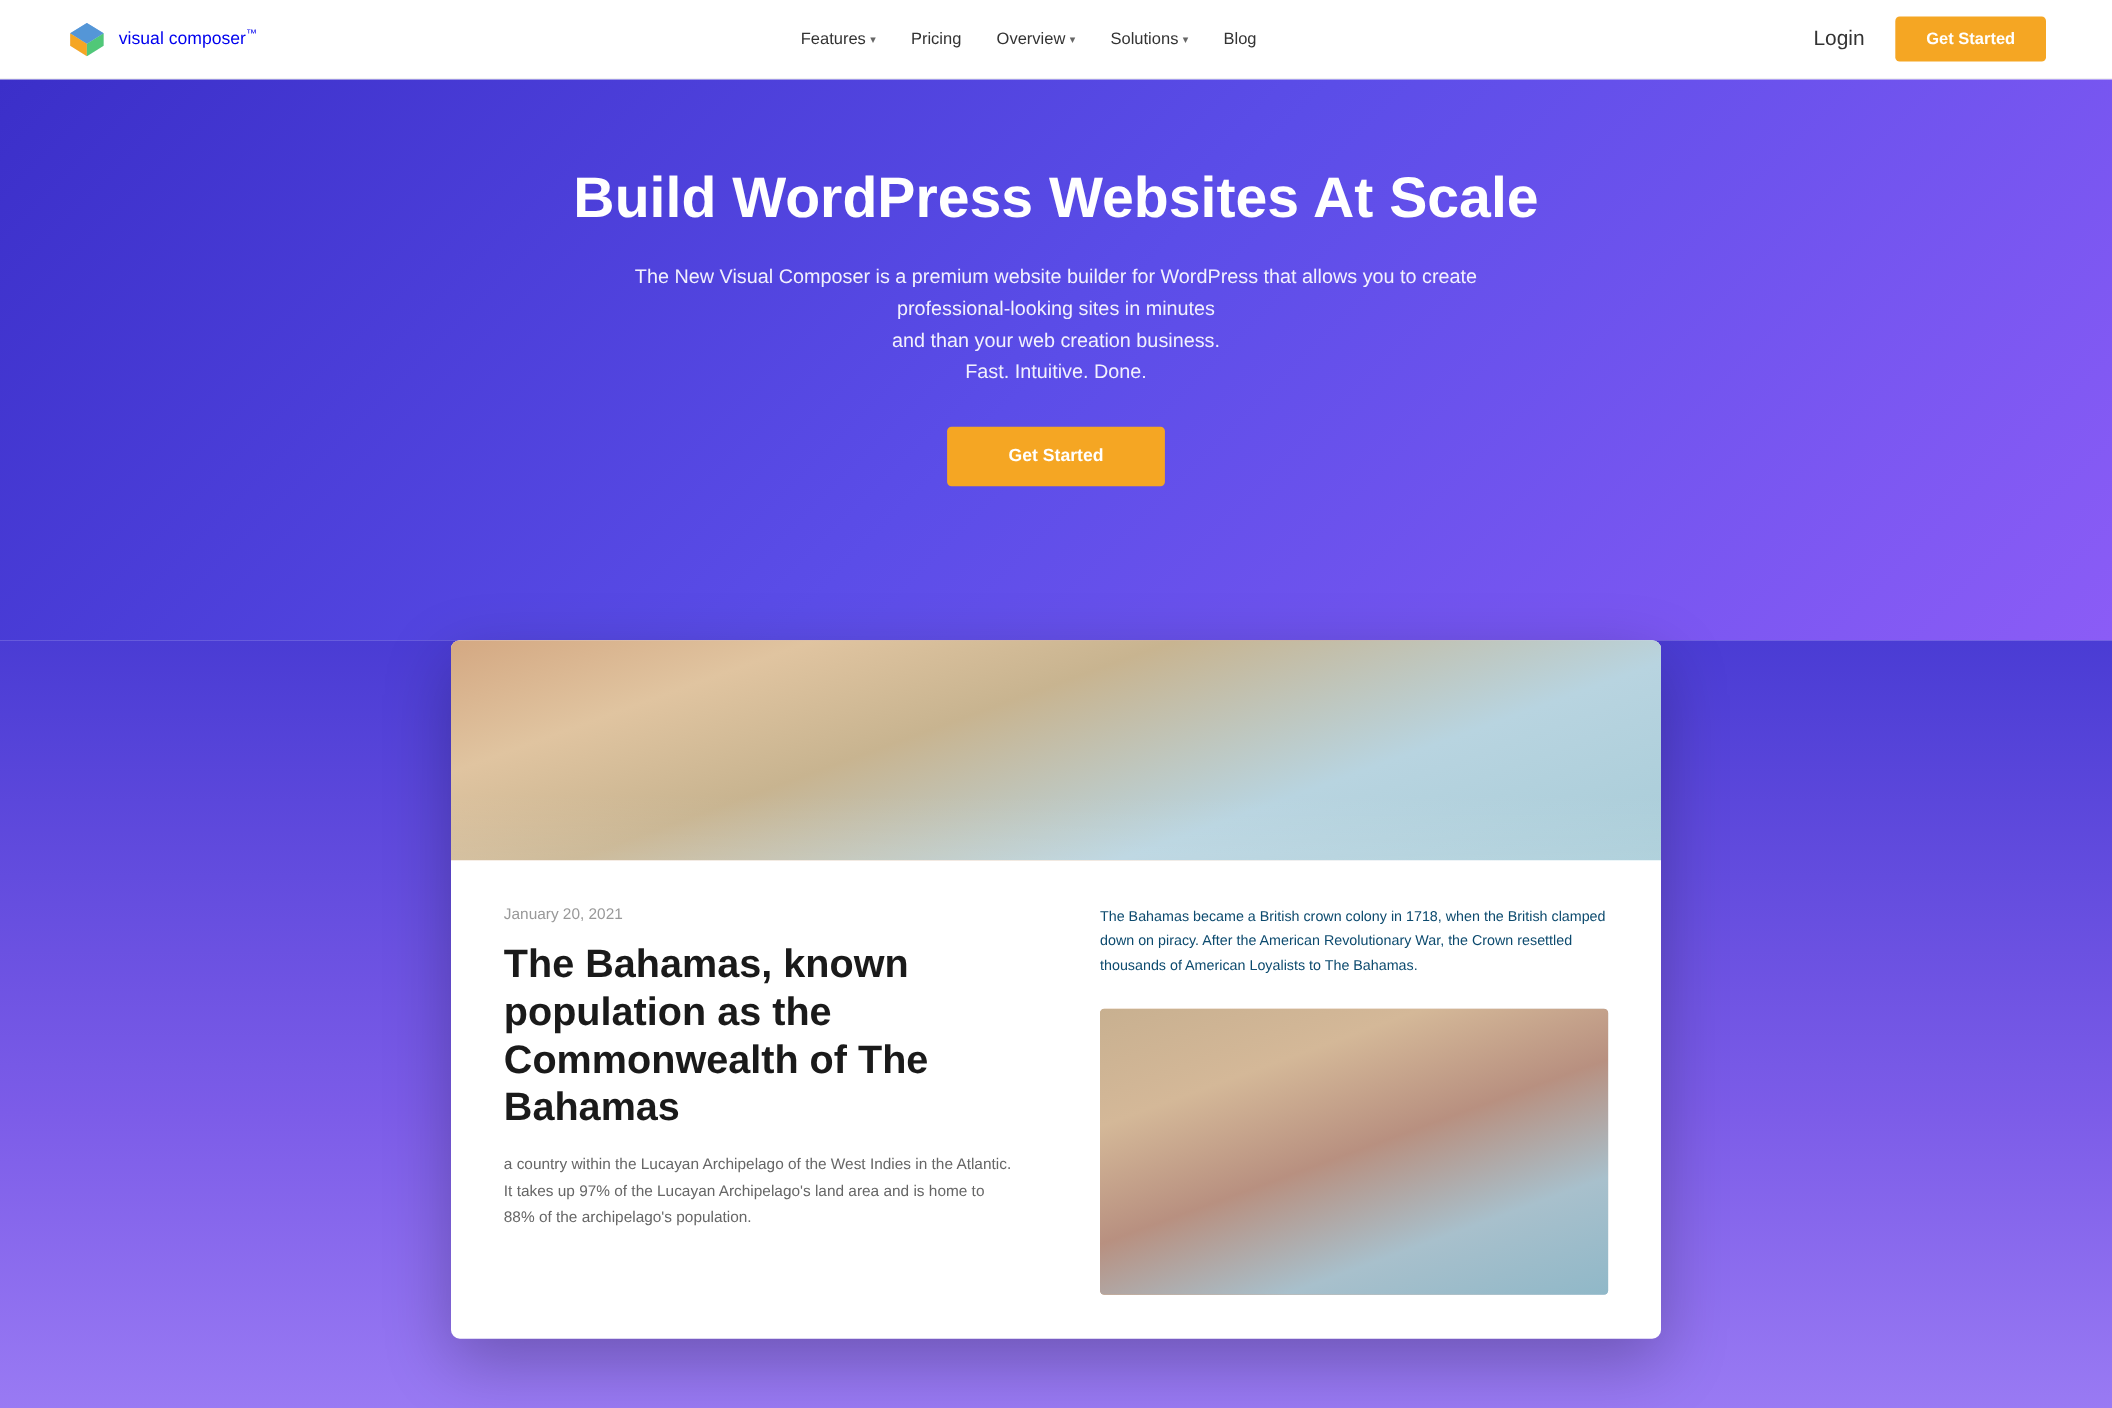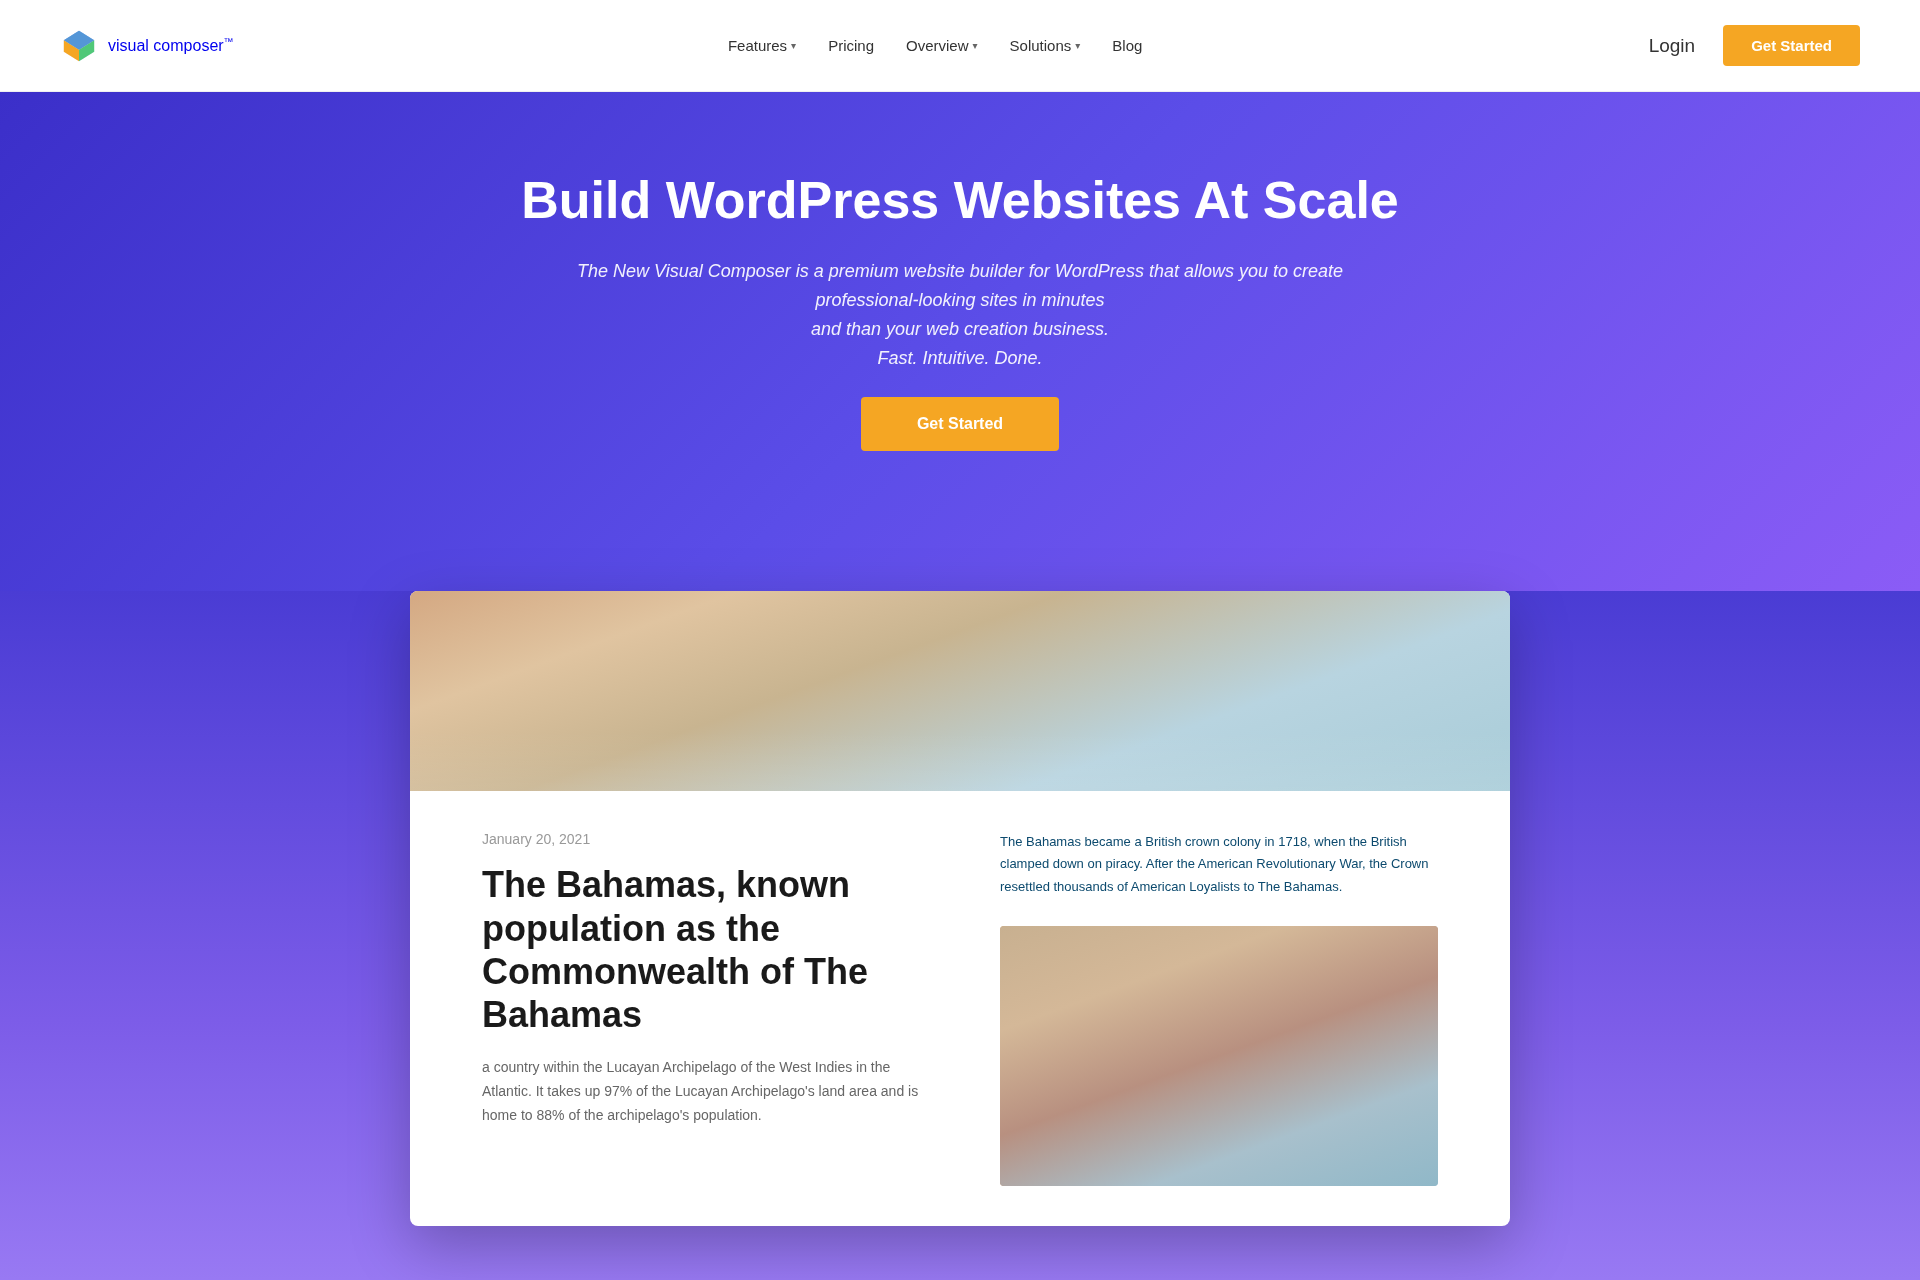--- a/index.html
+++ b/index.html
@@ -4,21 +4,21 @@
   <style>
     * { margin: 0; padding: 0; box-sizing: border-box; }
     body { font-family: 'Segoe UI', Arial, sans-serif; background: #fff; }
 
     
     .navbar {
       display: flex;
       align-items: center;
       justify-content: space-between;
       padding: 0 60px;
-      height: 92px;
+      height: 72px;
       background: #fff;
       border-bottom: 1px solid #f0f0f0;
       position: relative;
       z-index: 10;
     }
     .navbar-logo {
       display: flex;
       align-items: center;
       gap: 10px;
       text-decoration: none;
@@ -85,22 +85,21 @@
       font-size: 52px;
       font-weight: 800;
       margin-bottom: 28px;
       line-height: 1.1;
     }
     .hero p {
       color: rgba(255,255,255,0.92);
       font-size: 18px;
       line-height: 1.6;
       max-width: 800px;
-      margin: 0 auto 25px;
-      font-style: italic;
+      margin: 0 auto 36px;
     }
     .btn-get-started-hero {
       background: #f5a623;
       color: #fff;
       font-size: 16px;
       font-weight: 600;
       border: none;
       border-radius: 4px;
       padding: 18px 56px;
       cursor: pointer;
@@ -137,21 +136,21 @@
     }
     .card-header-image::after {
       content: '';
       position: absolute;
       bottom: 0; left: 0; right: 0;
       height: 60px;
       background: linear-gradient(180deg, transparent, rgba(255,255,255,0.1));
     }
     .card-body {
       display: flex;
-      padding: 40px 72px;
+      padding: 40px 48px;
       gap: 80px;
     }
     .card-left {
       flex: 1;
       max-width: 500px;
     }
     .card-date {
       color: #999;
       font-size: 14px;
       margin-bottom: 16px;

